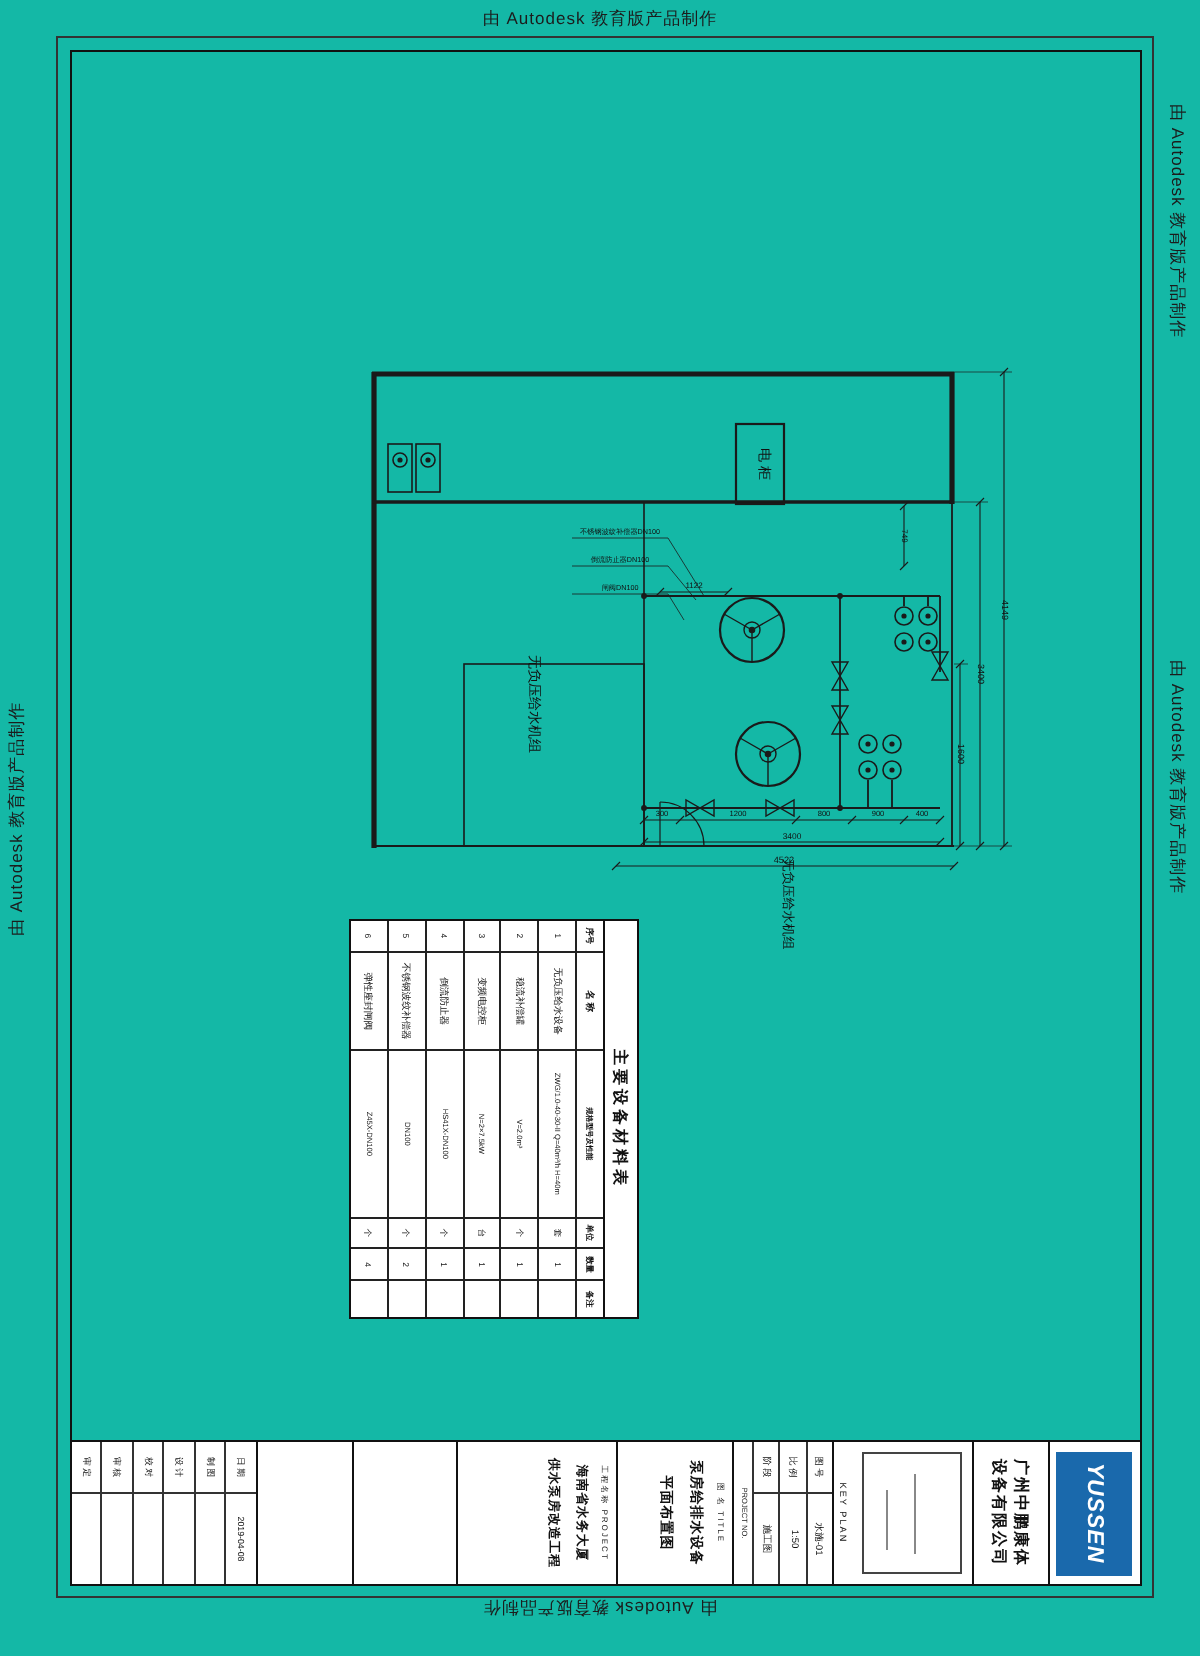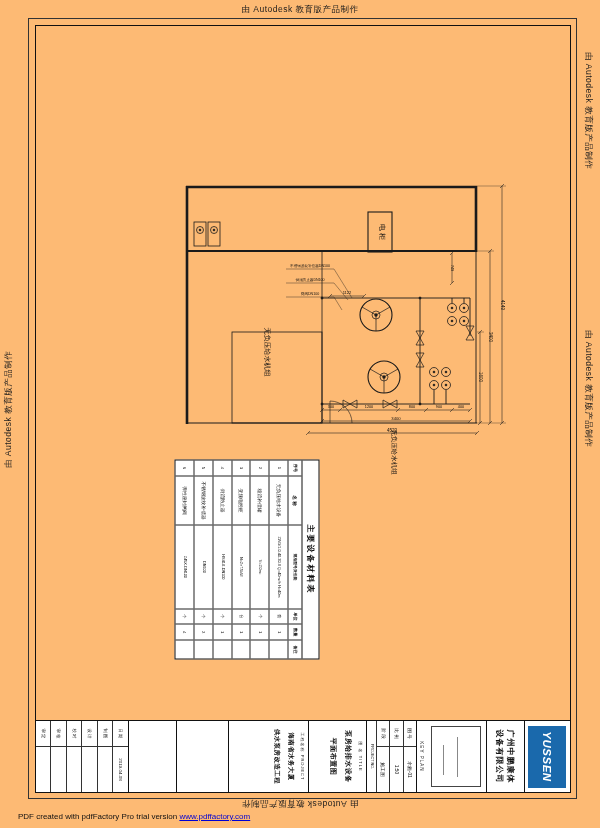--- a/index.html
+++ b/index.html
@@ -1,17 +1,17 @@
 <!DOCTYPE html>
 <html><head>
 <meta charset="utf-8">
 <style>
   * { margin:0; padding:0; box-sizing:border-box; }
   body { width:600px; height:828px; font-family:"Liberation Sans", sans-serif; background:#ffffff; }
-  .page { position:relative; width:600px; height:828px; background:#fdba74; overflow:hidden; }
+  .page { position:relative; width:600px; height:828px; background:#14b8a6; overflow:hidden; }
 
   
   .wm { position:absolute; font-size:8.5px; color:#1c1c1c; white-space:nowrap; letter-spacing:.5px; }
   .wm-top   { top:4px; left:0; width:600px; text-align:center; }
   .wm-bottom{ top:797px; left:0; width:600px; text-align:center; transform:rotate(180deg); }
   .wm-left  { left:3px; top:468px; transform:rotate(-90deg); transform-origin:0 0; }
   .wm-right { left:594px; top:330px; transform:rotate(90deg); transform-origin:0 0; }
   .wm-right-top { left:594px; top:52px; transform:rotate(90deg); transform-origin:0 0; }
 
   
@@ -360,17 +360,14 @@
         <div class="sg-label">审 核</div>
         <div class="sg-value"></div>
       </div>
       <div class="sg-row">
         <div class="sg-label">审 定</div>
         <div class="sg-value"></div>
       </div>
     </div>
   </div>
 
-  <div class="pdf-footer">
-    <span>PDF created with pdfFactory Pro trial version </span><a>www.pdffactory.com</a>
-  </div>
 
 </div>
 
 </body></html>

